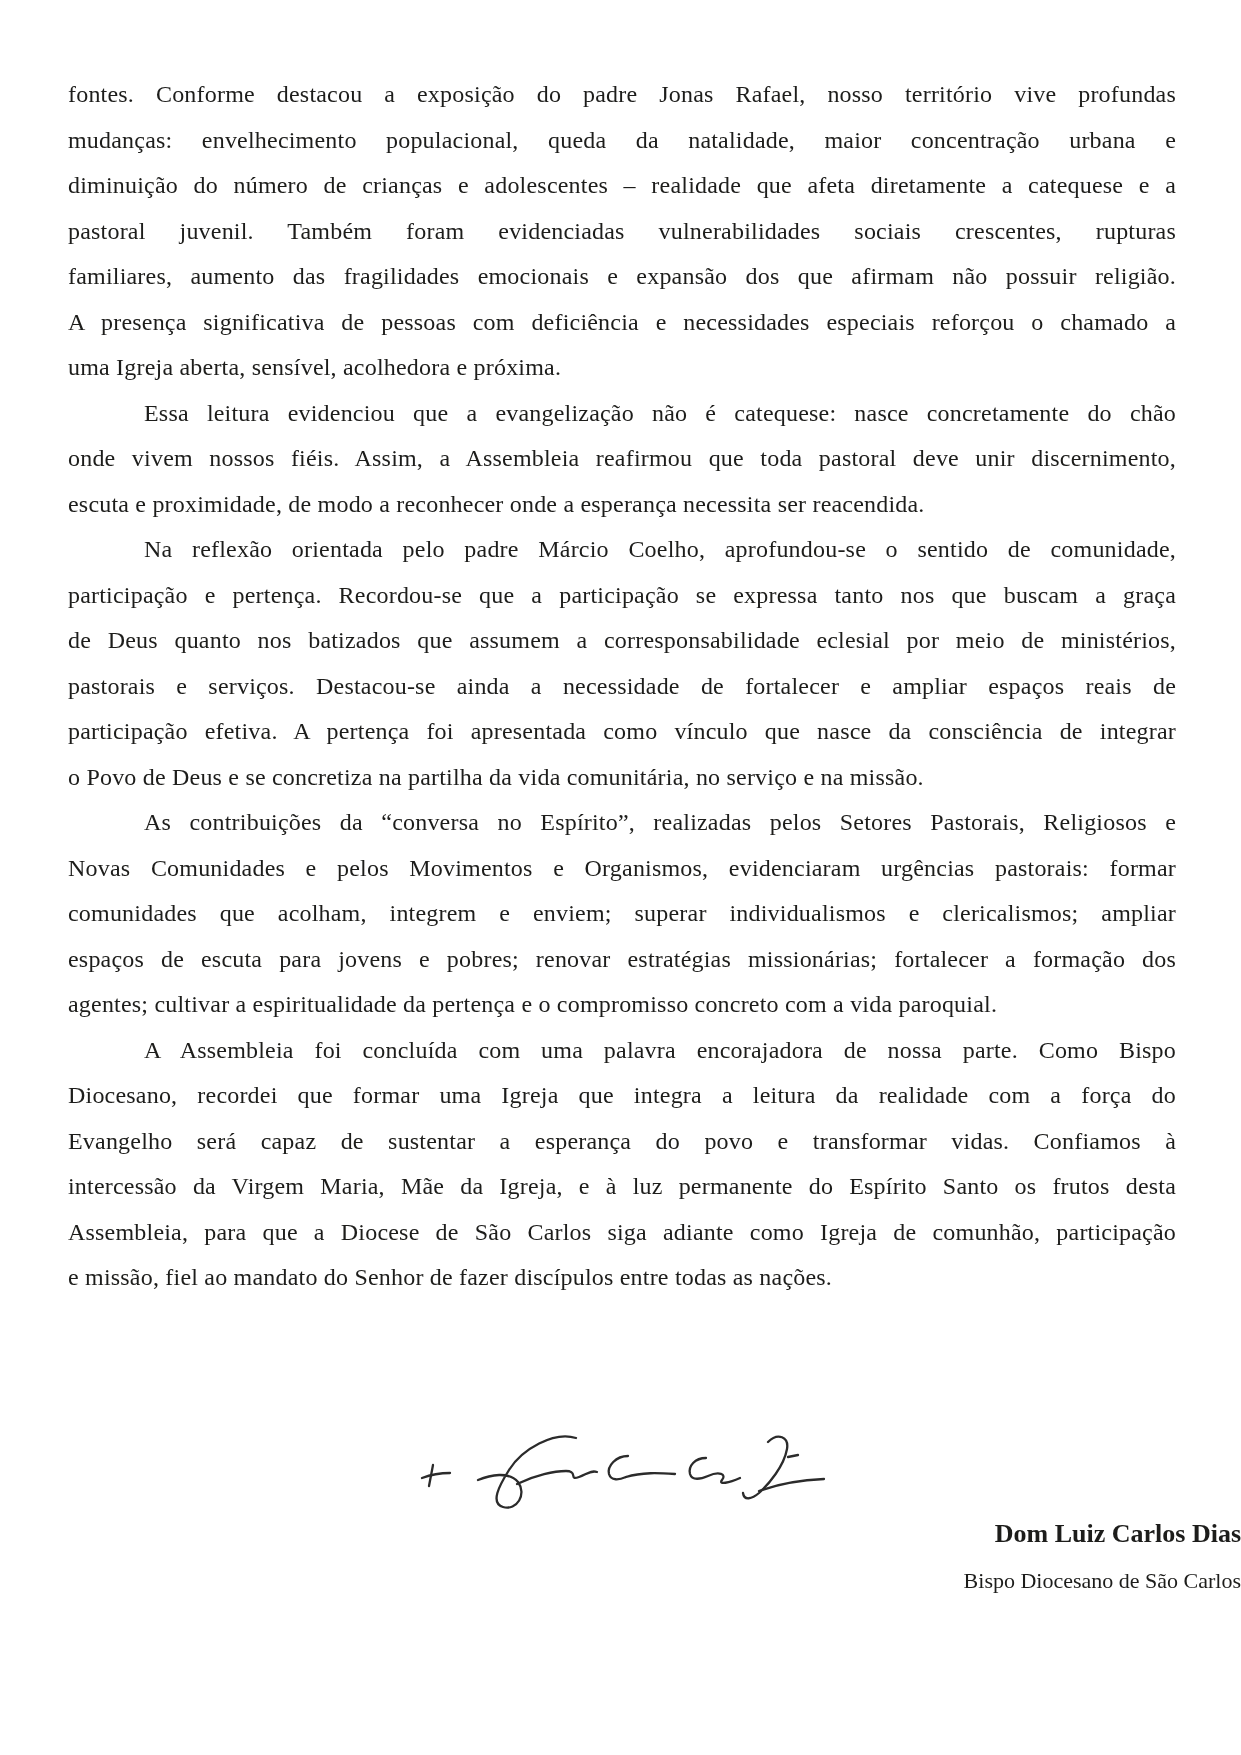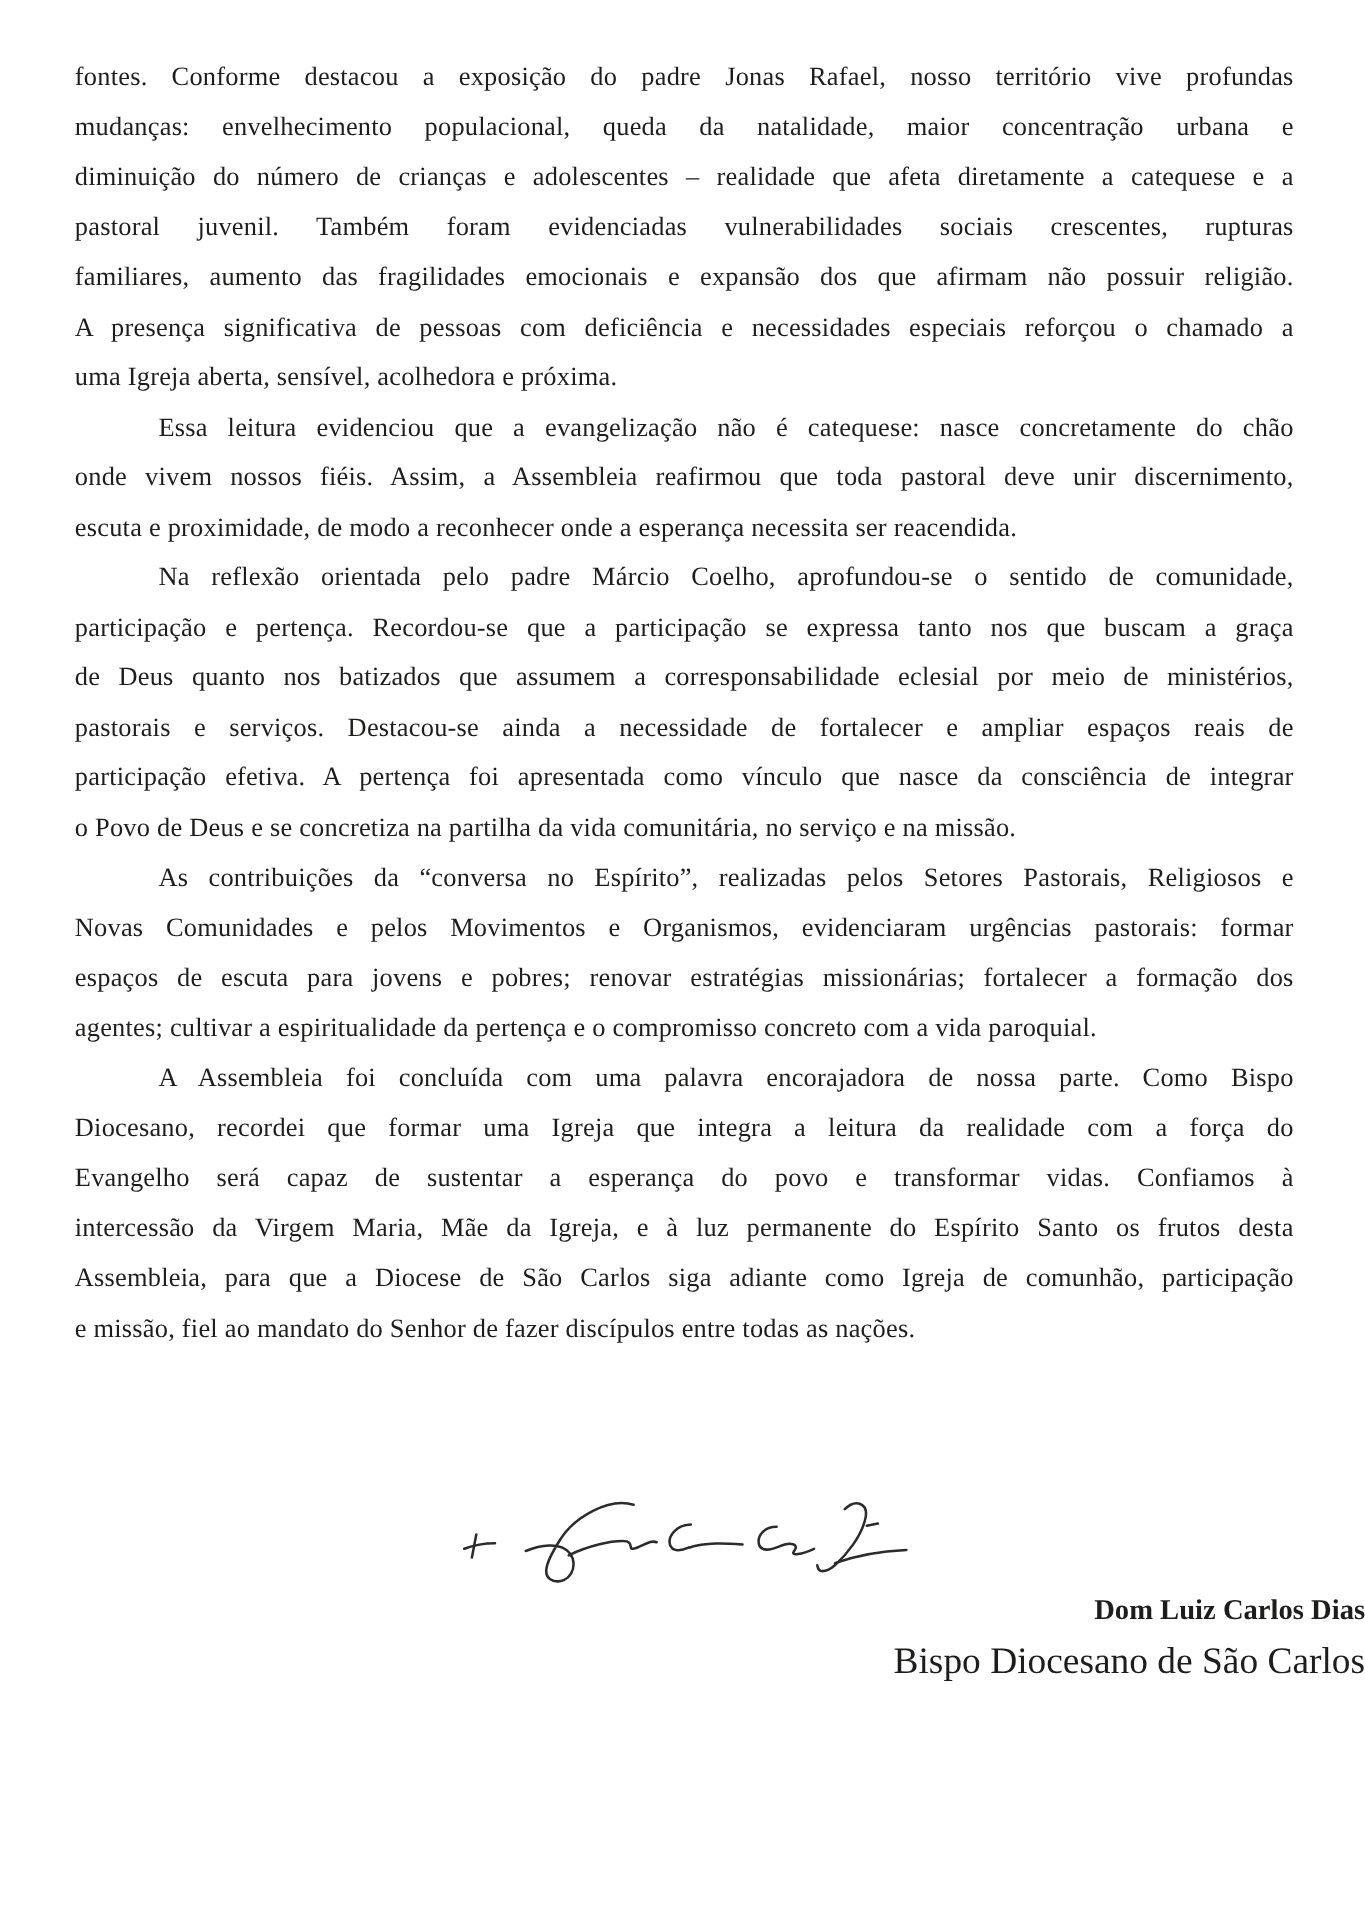--- a/index.html
+++ b/index.html
@@ -9,21 +9,21 @@
     position: relative;
     width: 1241px;
     height: 1755px;
     background: #ffffff;
     overflow: hidden;
     font-family: "Liberation Serif", "DejaVu Serif", serif;
     color: #1d1d1b;
     box-sizing: border-box;
   }
   .letter-body {
-    padding: 48px 65px 0 68px;
+    padding: 72px 65px 0 68px;
     font-size: 24px;
     line-height: 45.5px;
     letter-spacing: 0.2px;
   }
   .para { margin: 0; }
   .line {
     text-align: justify;
     text-align-last: justify;
     white-space: normal;
   }
@@ -40,21 +40,21 @@
     height: 82px;
   }
   .sig-name {
     margin-top: 6px;
     font-weight: bold;
     font-size: 26px;
     line-height: 34px;
   }
   .sig-title {
     margin-top: 13px;
-    font-size: 34px;
+    font-size: 22px;
     line-height: 34px;
   }
 </style>
 </head>
 <body>
 
 <div class="page">
 
   <div class="letter-body">
       <div class="para">
@@ -75,20 +75,21 @@
         <div class="line indent">Na reflexão orientada pelo padre Márcio Coelho, aprofundou-se o sentido de comunidade,</div>
         <div class="line">participação e pertença. Recordou-se que a participação se expressa tanto nos que buscam a graça</div>
         <div class="line">de Deus quanto nos batizados que assumem a corresponsabilidade eclesial por meio de ministérios,</div>
         <div class="line">pastorais e serviços. Destacou-se ainda a necessidade de fortalecer e ampliar espaços reais de</div>
         <div class="line">participação efetiva. A pertença foi apresentada como vínculo que nasce da consciência de integrar</div>
         <div class="line last">o Povo de Deus e se concretiza na partilha da vida comunitária, no serviço e na missão.</div>
       </div>
       <div class="para">
         <div class="line indent">As contribuições da “conversa no Espírito”, realizadas pelos Setores Pastorais, Religiosos e</div>
         <div class="line">Novas Comunidades e pelos Movimentos e Organismos, evidenciaram urgências pastorais: formar</div>
+        <div class="line">comunidades que acolham, integrem e enviem; superar individualismos e clericalismos; ampliar</div>
         <div class="line">espaços de escuta para jovens e pobres; renovar estratégias missionárias; fortalecer a formação dos</div>
         <div class="line last">agentes; cultivar a espiritualidade da pertença e o compromisso concreto com a vida paroquial.</div>
       </div>
       <div class="para">
         <div class="line indent">A Assembleia foi concluída com uma palavra encorajadora de nossa parte. Como Bispo</div>
         <div class="line">Diocesano, recordei que formar uma Igreja que integra a leitura da realidade com a força do</div>
         <div class="line">Evangelho será capaz de sustentar a esperança do povo e transformar vidas. Confiamos à</div>
         <div class="line">intercessão da Virgem Maria, Mãe da Igreja, e à luz permanente do Espírito Santo os frutos desta</div>
         <div class="line">Assembleia, para que a Diocese de São Carlos siga adiante como Igreja de comunhão, participação</div>
         <div class="line last">e missão, fiel ao mandato do Senhor de fazer discípulos entre todas as nações.</div>

